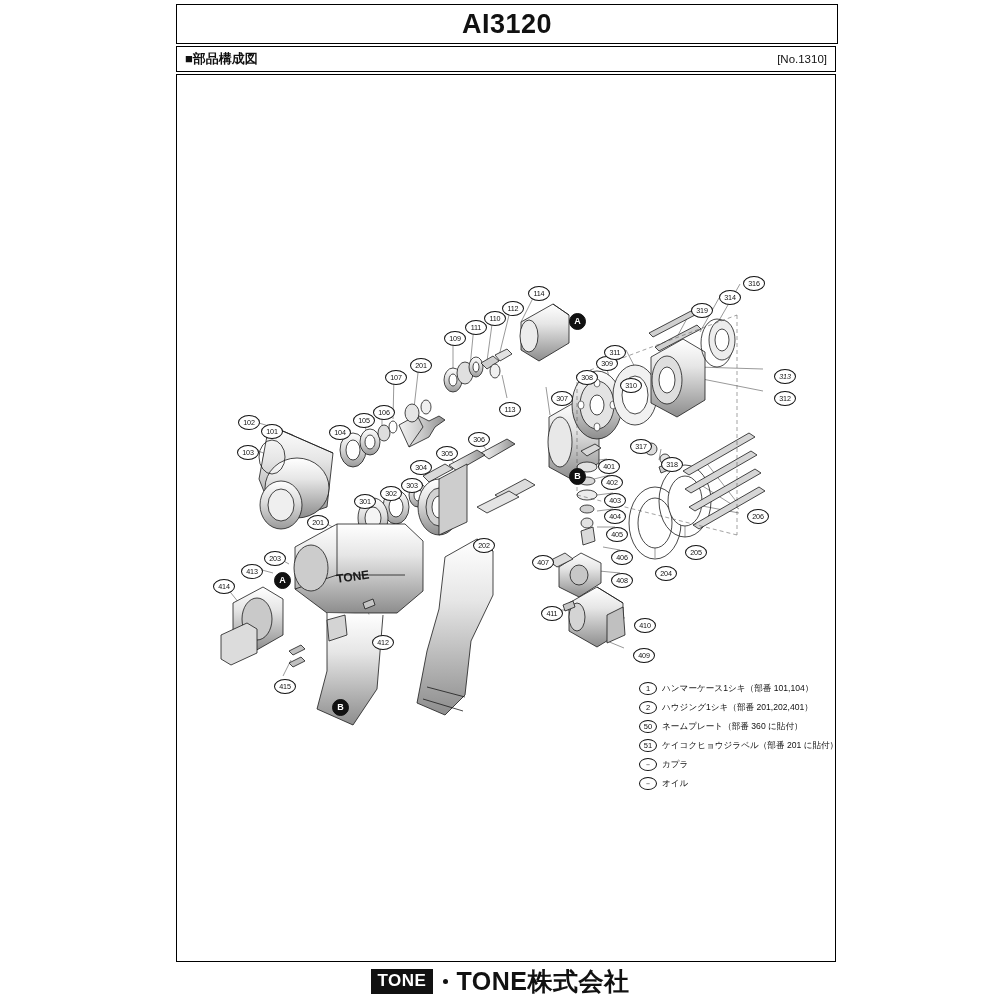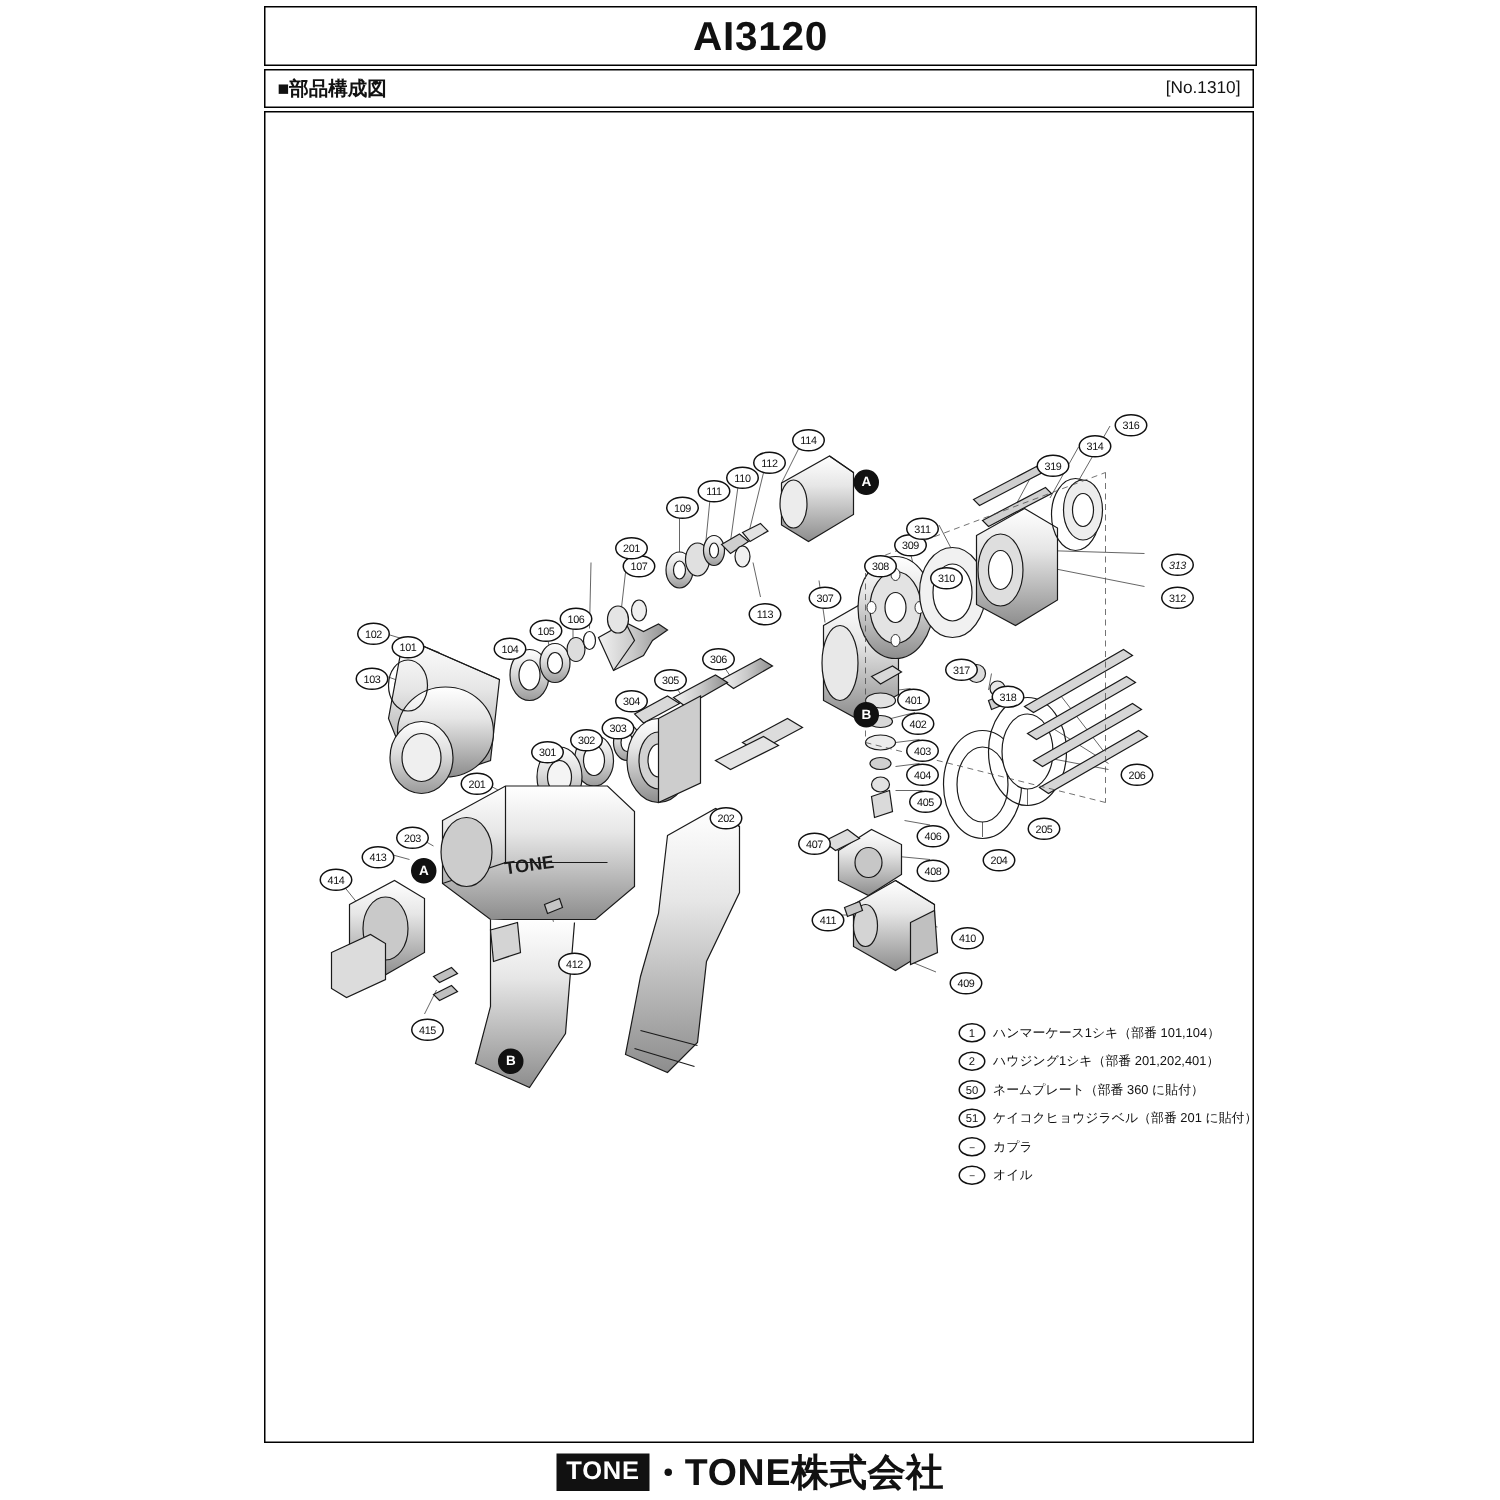--- a/index.html
+++ b/index.html
@@ -417,29 +417,29 @@
       </g>
     </svg>
 
     <div id="bubbles">
         <div class="bub" style="left: 61px; top: 340px;">102</div>
         <div class="bub" style="left: 84px; top: 349px;">101</div>
         <div class="bub" style="left: 60px; top: 370px;">103</div>
         <div class="bub" style="left: 152px; top: 350px;">104</div>
         <div class="bub" style="left: 176px; top: 338px;">105</div>
         <div class="bub" style="left: 196px; top: 330px;">106</div>
-        <div class="bub" style="left: 208px; top: 295px; margin-left: 30px;">107</div>
+        <div class="bub" style="left: 208px; top: 295px;">107</div>
         <div class="bub" style="left: 233px; top: 283px;">201</div>
         <div class="bub" style="left: 267px; top: 256px;">109</div>
         <div class="bub" style="left: 288px; top: 245px;">111</div>
         <div class="bub" style="left: 307px; top: 236px;">110</div>
         <div class="bub" style="left: 325px; top: 226px;">112</div>
         <div class="bub" style="left: 351px; top: 211px;">114</div>
         <div class="bub" style="left: 322px; top: 327px;">113</div>
-        <div class="bub" style="left: 362px; top: 316px;">307</div>
+        <div class="bub" style="left: 374px; top: 316px;">307</div>
         <div class="bub" style="left: 291px; top: 357px;">306</div>
         <div class="bub" style="left: 259px; top: 371px;">305</div>
         <div class="bub" style="left: 233px; top: 385px;">304</div>
         <div class="bub" style="left: 224px; top: 403px;">303</div>
         <div class="bub" style="left: 203px; top: 411px;">302</div>
         <div class="bub" style="left: 177px; top: 419px;">301</div>
         <div class="bub" style="left: 130px; top: 440px;">201</div>
         <div class="bub" style="left: 87px; top: 476px;">203</div>
         <div class="bub" style="left: 64px; top: 489px;">413</div>
         <div class="bub" style="left: 36px; top: 504px;">414</div>

